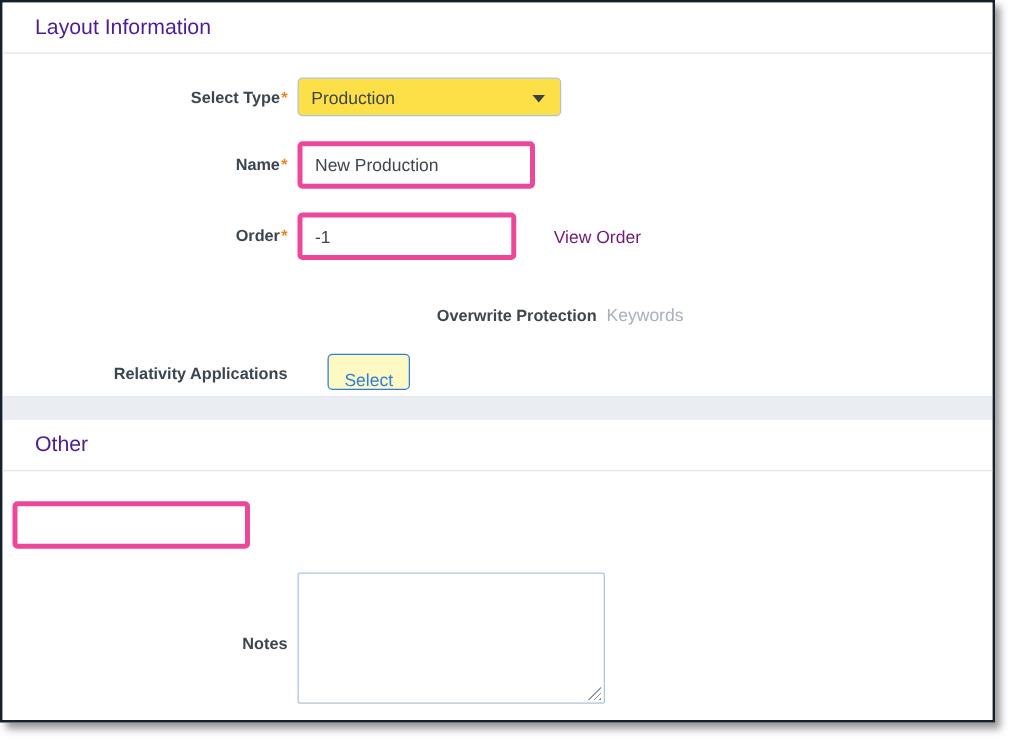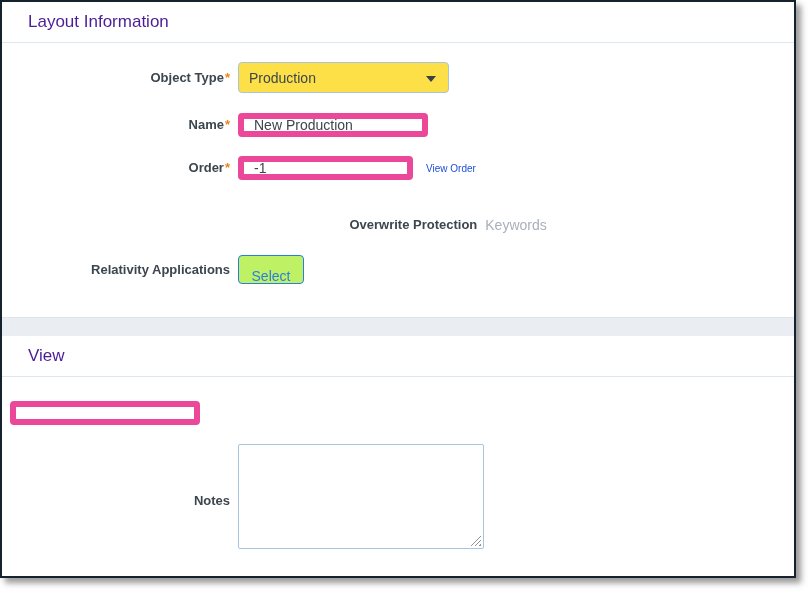--- a/index.html
+++ b/index.html
@@ -39,22 +39,22 @@
     width:228px; flex-shrink:0;
     text-align:right;
     font-size:13px; font-weight:bold; color:#3c464e;
     line-height:16px;
   }
   .top-align .lbl { padding-top:8px; }
   .req { color:#f08119; margin-left:1px; font-weight:bold; }
   .ctrl { margin-left:8px; position:relative; }
 
   .text-input {
-    height:24px;
-    border:6px solid #ec4899; border-radius:4px;
+    height:38px;
+    border:4px solid #ec4899; border-radius:4px;
     padding:0 10px;
     font-family:"Liberation Sans", sans-serif;
     font-size:14px; color:#3c464e;
     background:#fff; outline:none;
   }
   .w-name { width:190px; }
   .w-order { width:175px; }
   .w-keywords { width:190px; }
 
   .dropdown {
@@ -68,30 +68,30 @@
   }
   .caret {
     position:absolute; right:12px; top:13px;
     width:0; height:0;
     border-left:5px solid transparent;
     border-right:5px solid transparent;
     border-top:6px solid #3a4145;
   }
 
   .link {
-    margin-left:13px;
-    font-size:10px; color:#1d4ed8; text-decoration:none;
+    margin-left:30px;
+    font-size:14px; color:#701a75; text-decoration:none;
     cursor:pointer;
   }
   .readonly-value { font-size:14px; color:#a9b0ba; }
 
   .select-btn {
     width:66px; height:29px;
     border:1px solid #2b7de0; border-radius:4px;
-    background:#bef264; color:#2b7de0;
+    background:#fef9c3; color:#2b7de0;
     font-family:"Liberation Sans", sans-serif;
     font-size:14px; cursor:pointer;
     padding:12px;
   }
 
   .notes-wrap { position:relative; width:246px; height:105px; }
   .notes-area {
     width:246px; height:105px;
     border:1px solid #a9c5dd; border-radius:2px;
     background:#fff; resize:none; outline:none;
@@ -103,37 +103,37 @@
     position:absolute; right:3px; bottom:3px;
     width:11px; height:11px;
     clip-path:polygon(100% 0, 100% 100%, 0 100%);
     background:repeating-linear-gradient(135deg, transparent 0 2px, #8d9399 2px 3px);
     cursor:nwse-resize;
   }
 
   
   .mt-19 { margin-top:19px; }
   .mt-20 { margin-top:20px; }
-  .mt-21 { margin-top:21px; }
+  .mt-21 { margin-top:21px;gap:24px; }
   .mt-24 { margin-top:24px; }
   .mt-36 { margin-top:36px;justify-content:center; }
 </style>
 </head>
 <body>
 
 <div class="frame">
 
   <section class="panel panel-1">
     <div class="panel-header">
       <h2 class="panel-title">Layout Information</h2>
     </div>
     <div class="panel-body">
 
       <div class="form-row mt-19">
-        <div class="lbl"><span>Object Type</span><span class="req">*</span></div>
+        <div class="lbl"><span>Select Type</span><span class="req">*</span></div>
         <div class="ctrl">
           <div class="dropdown">
             <span>Production</span>
             <span class="caret"></span>
           </div>
         </div>
       </div>
 
       <div class="form-row mt-20">
         <div class="lbl"><span>Name</span><span class="req">*</span></div>
@@ -164,21 +164,21 @@
         </div>
       </div>
 
     </div>
   </section>
 
   <div class="section-gap"></div>
 
   <section class="panel panel-2">
     <div class="panel-header">
-      <h2 class="panel-title">View</h2>
+      <h2 class="panel-title">Other</h2>
     </div>
     <div class="panel-body">
 
       <div class="form-row mt-24">
         <div class="ctrl">
           <input type="text" class="text-input w-keywords" value="" style="">
         </div>
       </div>
 
       <div class="form-row top-align mt-19">

